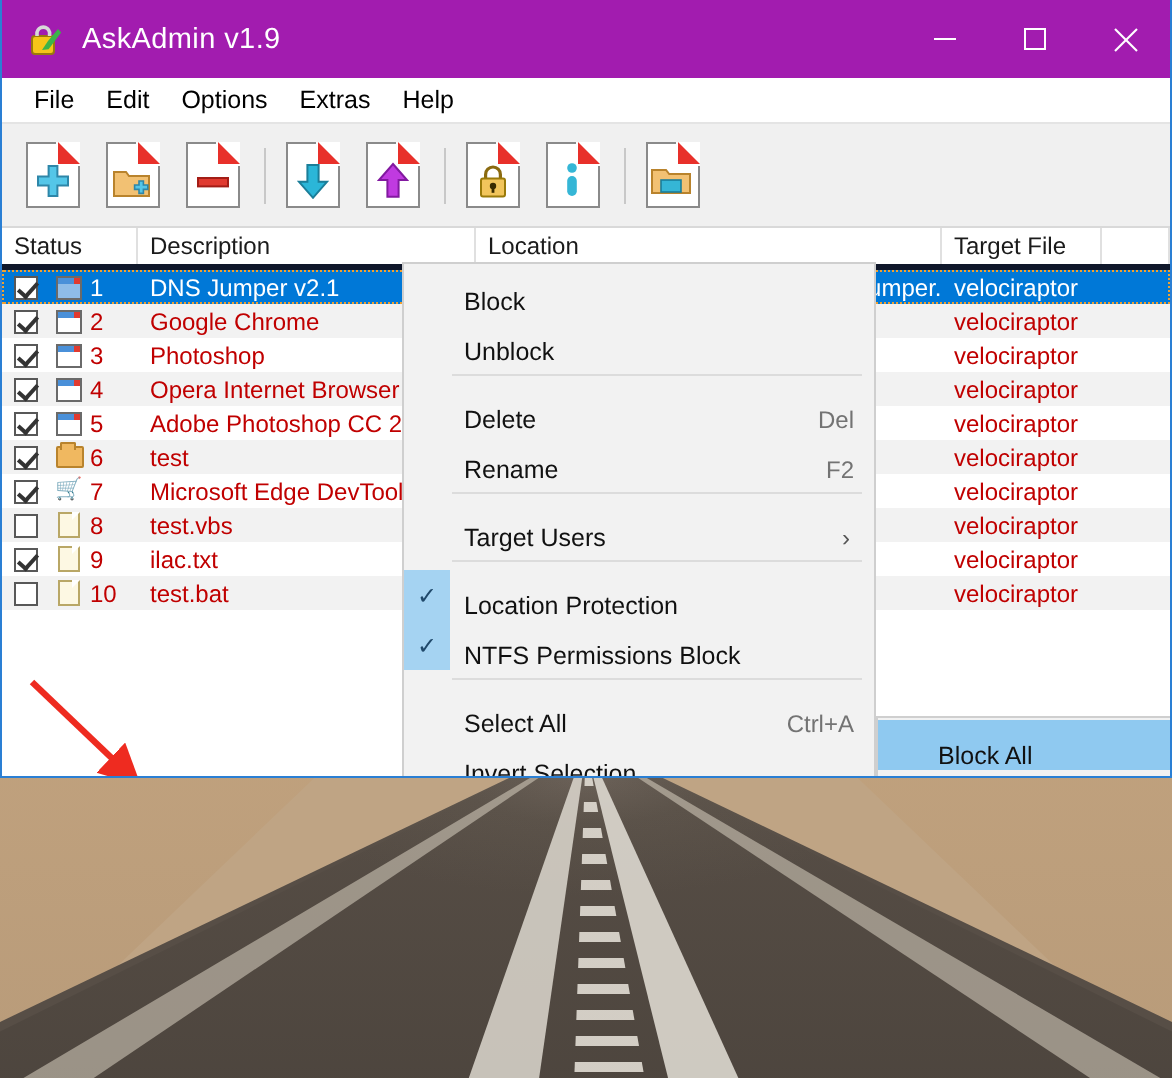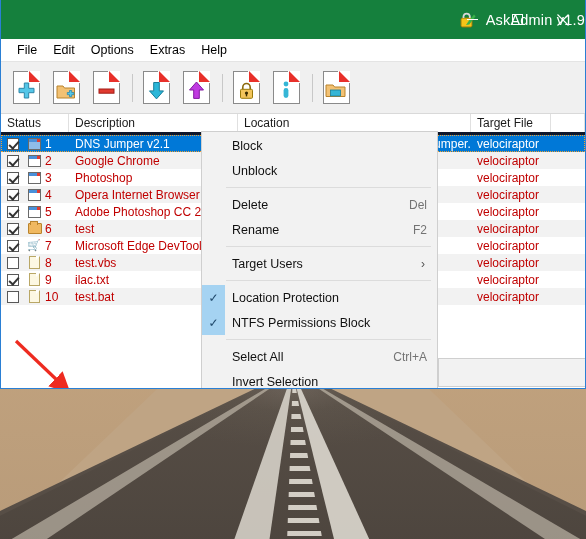--- a/index.html
+++ b/index.html
@@ -78,24 +78,23 @@
 
   
   #app-window {
     position:absolute; left:0; top:0; width:586px; height:389px;
     background:#fff;
     border:1px solid #2a7fd4;
     border-top:none;
     overflow:hidden;
   }
   #title-bar {
-    height:39px; background:#15803d; color:#fff;
+    height:39px; background:#a21caf; color:#fff;
     display:flex; align-items:center;
     position:relative;
-    justify-content:flex-end;
   }
   #title-icon { width:18px; height:18px; margin-left:12px; position:relative; }
   #title-text {
     margin-left:10px; font-size:14.5px; letter-spacing:.2px;
   }
   .win-btns { position:absolute; right:0; top:0; height:39px; display:flex; }
   .win-btn {
     width:45px; height:39px; display:flex; align-items:center; justify-content:center;
     color:#fff;
   }
@@ -193,21 +192,21 @@
 
   
   #ctx-menu {
     position:absolute; left:200px; top:131px; width:237px;
     background:#f2f2f2; border:1px solid #cfcfcf;
     font-size:12.5px; color:#111;
     padding:1px 0 1px 0;
     box-shadow:0 0 0 0 rgba(0,0,0,0);
   }
   .mi {
-    height:25px; display:flex; align-items:center; position:relative;
+    height:25px; display:flex; align-items:flex-end; position:relative;
     padding-left:30px; padding-right:10px; cursor:default;
   }
   .mi.hl { background:#8fc9f0; }
   .mi .sc { margin-left:auto; font-size:12px; color:#737373; }
   .mi .arrow { margin-left:auto; font-size:12px; color:#555; padding-right:2px; }
   .msep { height:1px; background:#dcdcdc; margin:4px 6px 4px 24px; }
   .chkcol {
     position:absolute; left:0; top:0; width:23px; height:100%;
     background:#a5d3f2; display:flex; align-items:center; justify-content:center;
     color:#20496b; font-size:12px;
@@ -535,16 +534,19 @@
       <div class="mi">
         <span>Select All</span>
         <span class="sc">Ctrl+A</span>
       </div>
       <div class="mi">
         <span>Invert Selection</span>
       </div>
     </div>
 
   <div id="ctx-sub">
+      <div class="mi hl">
+        <span>Block All</span>
+      </div>
       <div class="mi"></div>
     </div>
 
 </div>
 
 </body></html>

